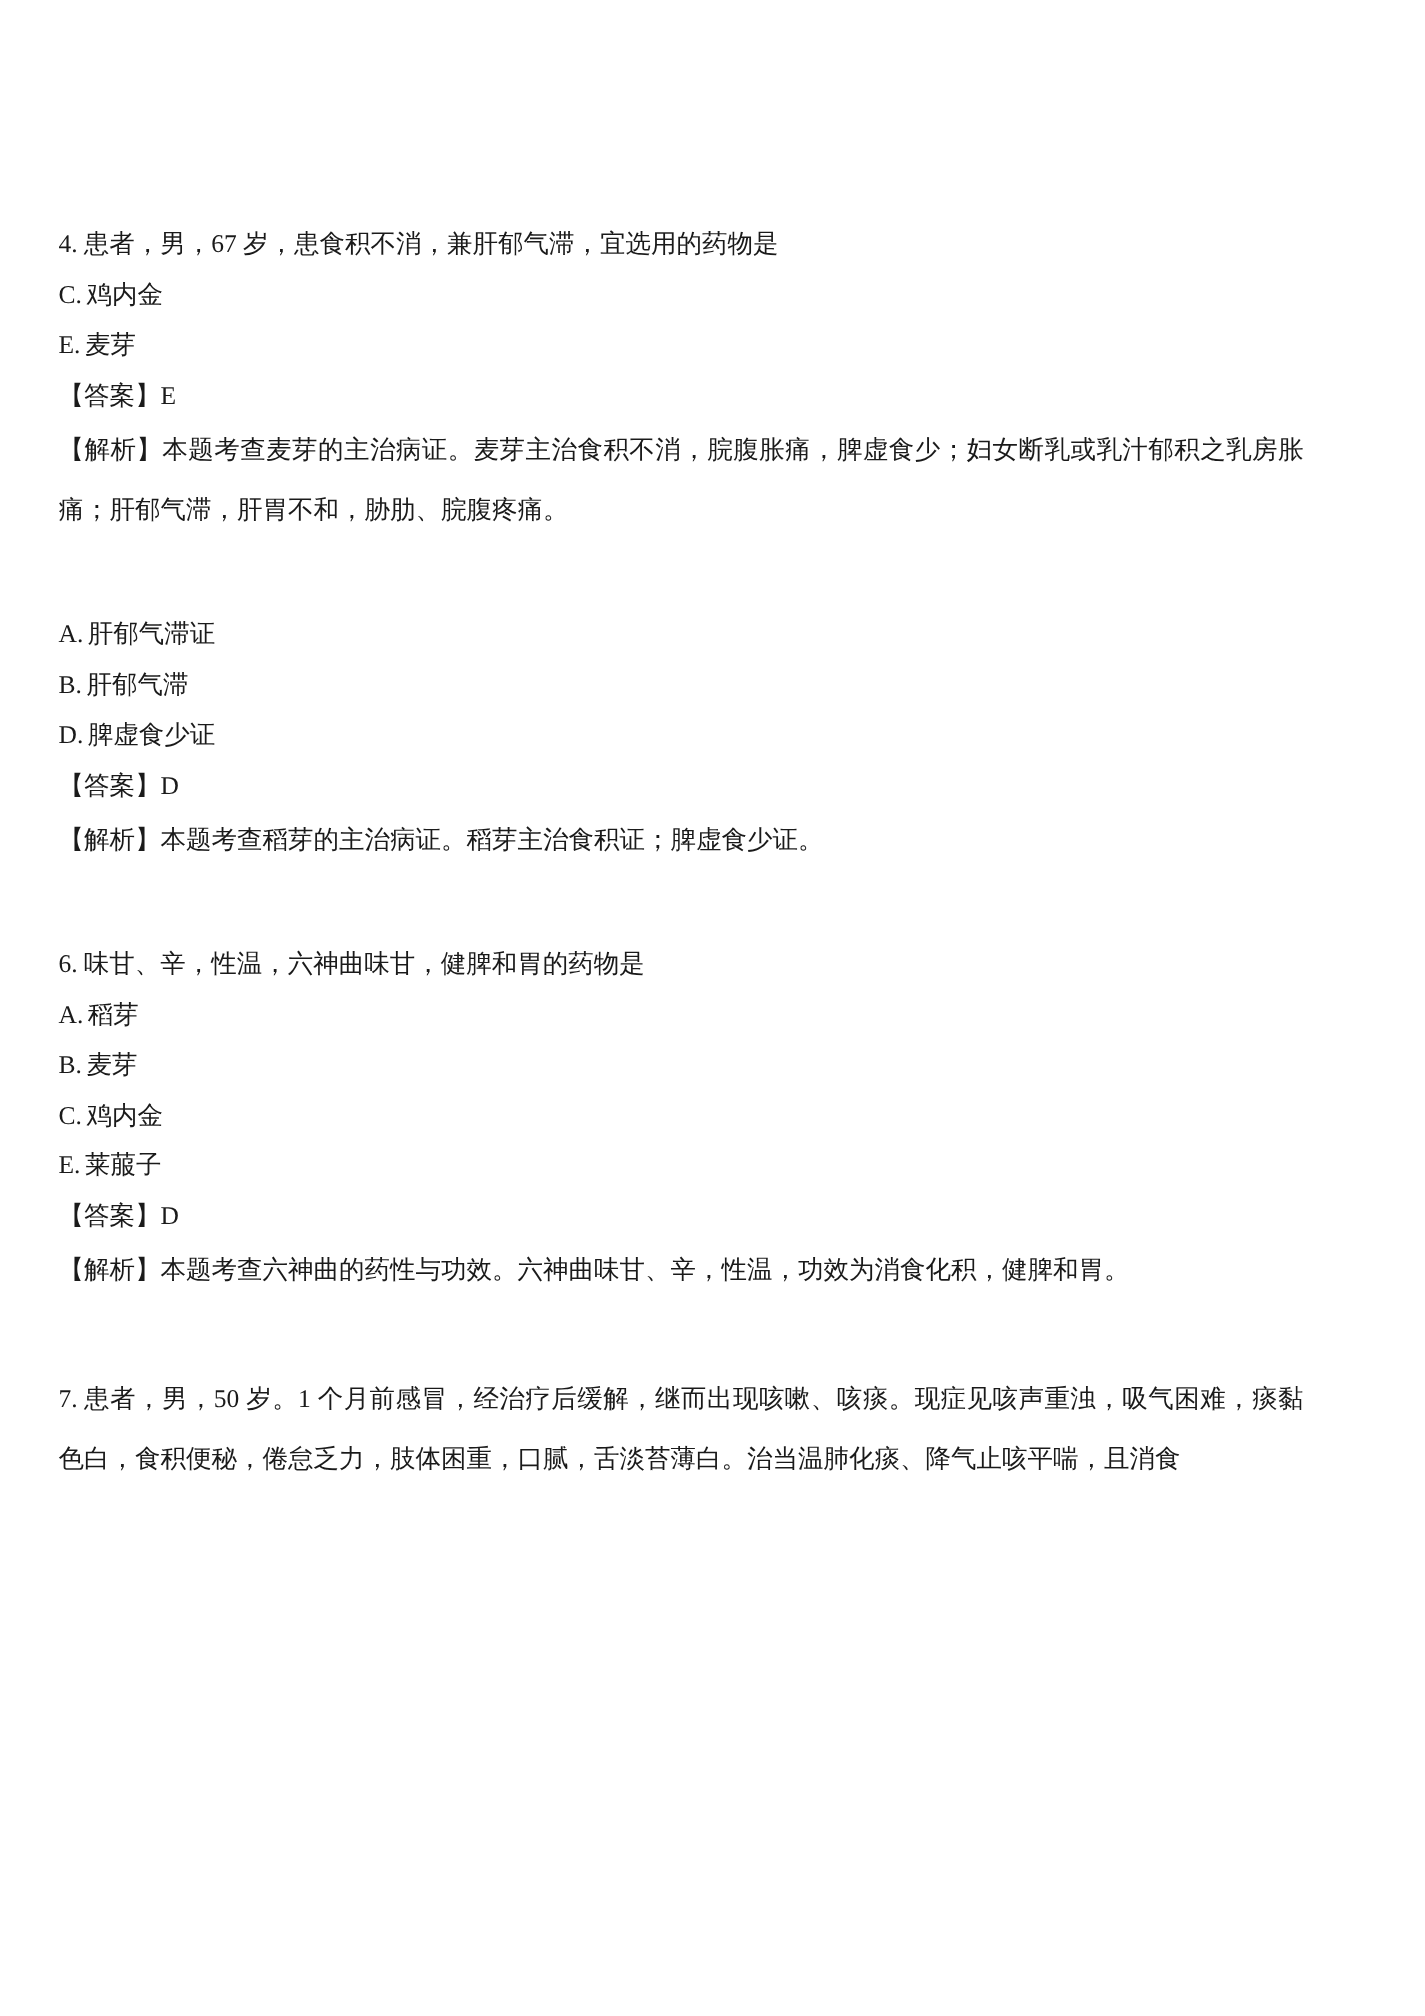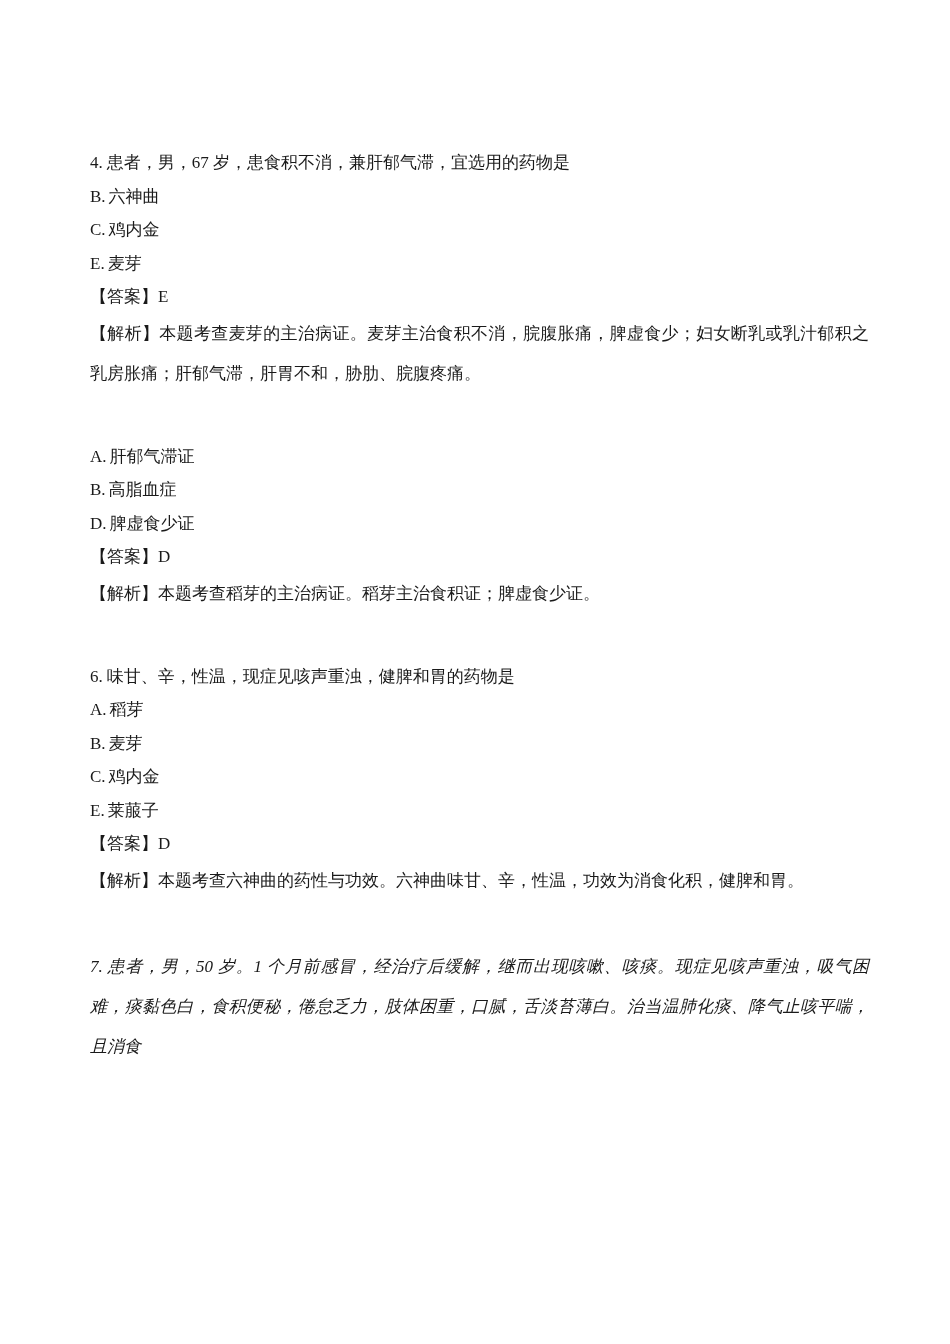--- a/index.html
+++ b/index.html
@@ -12,28 +12,27 @@
     height: 1344px;
     overflow: hidden;
     color: #1a1a1a;
     font-family: "Liberation Serif", "DejaVu Serif", serif;
     font-size: 17px;
   }
   .page {
     box-sizing: border-box;
     width: 950px;
     height: 1008px;
-    padding: 146px 81px 40px 90px;
+    padding: 146px 81px 40px 39px;
   }
   .question {
     margin: 0 0 46px 0;
   }
   .question:last-child {
     margin-bottom: 0;
-    font-style: italic;
   }
   p {
     margin: 0;
     padding: 0;
   }
   .line {
     line-height: 33.5px;
     white-space: nowrap;
   }
   .para {
@@ -49,37 +48,36 @@
     margin-right: 3px;
   }
 </style>
 </head>
 <body>
 
 <div class="page">
 
   <section class="question">
     <p class="line"><span class="qnum">4.</span><span>患者，男，67 岁，患食积不消，兼肝郁气滞，宜选用的药物是</span></p>
-    <p class="line"><span class="opt-label">B.</span><span>六神曲</span></p>
     <p class="line"><span class="opt-label">C.</span><span>鸡内金</span></p>
     <p class="line"><span class="opt-label">E.</span><span>麦芽</span></p>
     <p class="line"><span>【答案】</span><span>E</span></p>
     <p class="para"><span>【解析】</span><span>本题考查麦芽的主治病证。麦芽主治食积不消，脘腹胀痛，脾虚食少；妇女断乳或乳汁郁积之乳房胀痛；肝郁气滞，肝胃不和，胁肋、脘腹疼痛。</span></p>
   </section>
 
   <section class="question">
     <p class="line"><span class="opt-label">A.</span><span>肝郁气滞证</span></p>
-    <p class="line"><span class="opt-label">B.</span><span>高脂血症</span></p>
+    <p class="line"><span class="opt-label">B.</span><span>肝郁气滞</span></p>
     <p class="line"><span class="opt-label">D.</span><span>脾虚食少证</span></p>
     <p class="line"><span>【答案】</span><span>D</span></p>
     <p class="para"><span>【解析】</span><span>本题考查稻芽的主治病证。稻芽主治食积证；脾虚食少证。</span></p>
   </section>
 
   <section class="question">
-    <p class="line"><span class="qnum">6.</span><span>味甘、辛，性温，现症见咳声重浊，健脾和胃的药物是</span></p>
+    <p class="line"><span class="qnum">6.</span><span>味甘、辛，性温，六神曲味甘，健脾和胃的药物是</span></p>
     <p class="line"><span class="opt-label">A.</span><span>稻芽</span></p>
     <p class="line"><span class="opt-label">B.</span><span>麦芽</span></p>
     <p class="line"><span class="opt-label">C.</span><span>鸡内金</span></p>
     <p class="line"><span class="opt-label">E.</span><span>莱菔子</span></p>
     <p class="line"><span>【答案】</span><span>D</span></p>
     <p class="para"><span>【解析】</span><span>本题考查六神曲的药性与功效。六神曲味甘、辛，性温，功效为消食化积，健脾和胃。</span></p>
   </section>
 
   <section class="question">
     <p class="para"><span class="qnum">7.</span><span>患者，男，50 岁。1 个月前感冒，经治疗后缓解，继而出现咳嗽、咳痰。现症见咳声重浊，吸气困难，痰黏色白，食积便秘，倦怠乏力，肢体困重，口腻，舌淡苔薄白。治当温肺化痰、降气止咳平喘，且消食</span></p>

